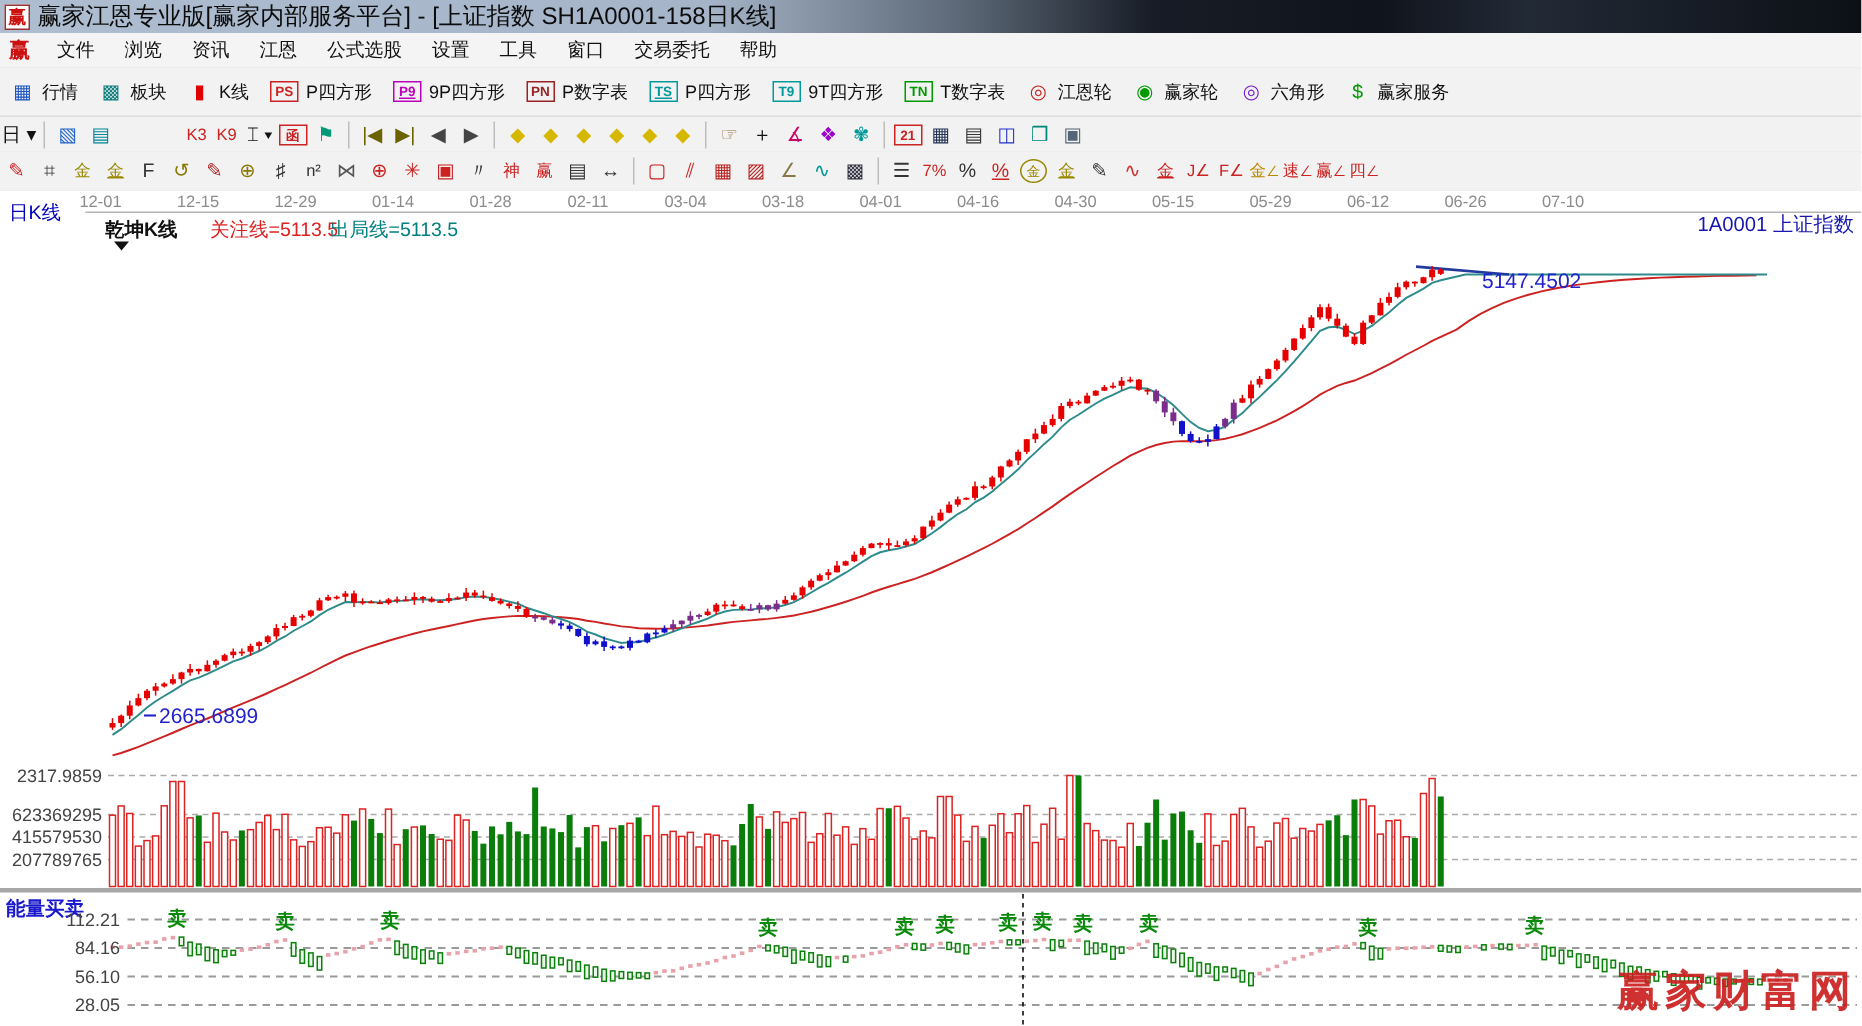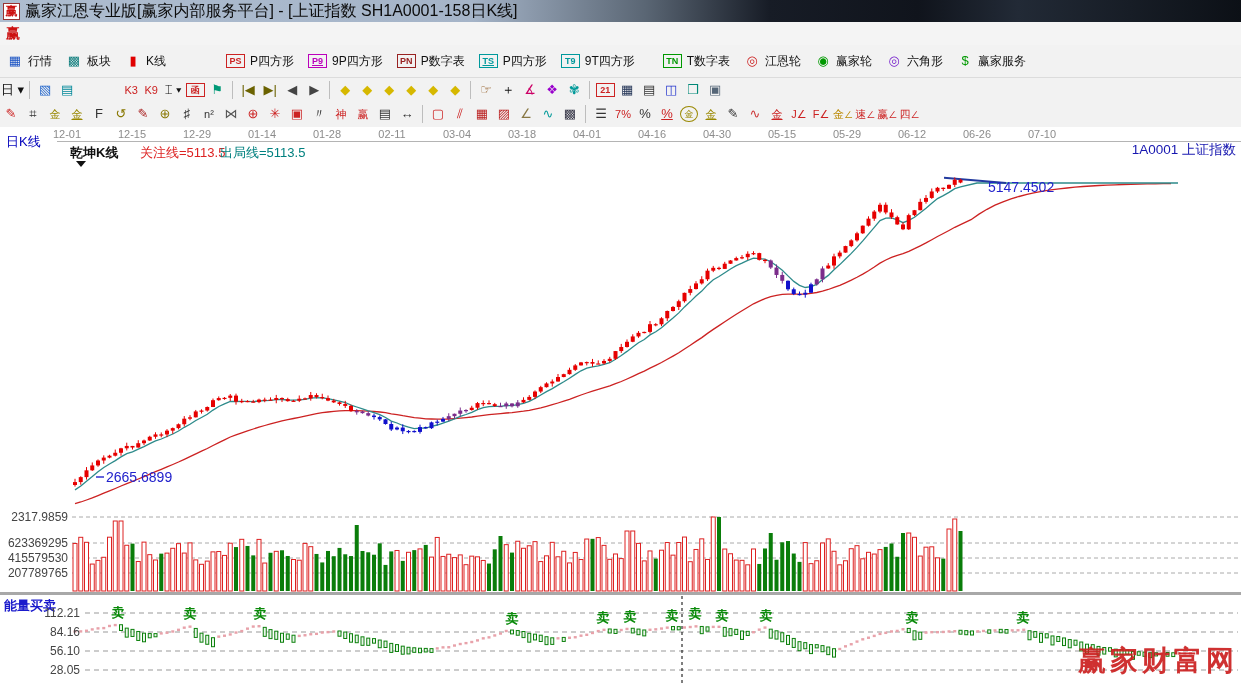--- a/index.html
+++ b/index.html
@@ -40,57 +40,69 @@
 </head>
 <body>
 
 <div class="titlebar">
   <span class="logo">赢</span>
   <span class="title-text">赢家江恩专业版[赢家内部服务平台] - [上证指数  SH1A0001-158日K线]</span>
 </div>
 
 <div class="menubar">
   <span class="logo">赢</span>
+  <span id="menu-items" style="display:flex;">
+      <span class="menu-item">文件</span>
+      <span class="menu-item">浏览</span>
+      <span class="menu-item">资讯</span>
+      <span class="menu-item">江恩</span>
+      <span class="menu-item">公式选股</span>
+      <span class="menu-item">设置</span>
+      <span class="menu-item">工具</span>
+      <span class="menu-item">窗口</span>
+      <span class="menu-item">交易委托</span>
+      <span class="menu-item">帮助</span>
+    </span>
 </div>
 
 <div class="tb tb1" id="tb1">
     <span class="tbtn">
       <span class="ic" style="color: rgb(26, 83, 196);">▦</span>
       <span>行情</span>
     </span>
     <span class="tbtn">
       <span class="ic" style="color: rgb(14, 125, 125);">▩</span>
       <span>板块</span>
     </span>
     <span class="tbtn">
       <span class="ic" style="color: rgb(224, 0, 0);">▮</span>
       <span>K线</span>
     </span>
     <span class="tbtn">
-      <span class="ic boxed" style="color: rgb(204, 34, 34); margin-left: 46px;">PS</span>
+      <span class="ic boxed" style="color: rgb(204, 34, 34);">PS</span>
       <span>P四方形</span>
     </span>
     <span class="tbtn">
       <span class="ic boxed" style="color: rgb(187, 0, 187); text-decoration: underline;">P9</span>
       <span>9P四方形</span>
     </span>
     <span class="tbtn">
       <span class="ic boxed" style="color: rgb(153, 34, 34);">PN</span>
       <span>P数字表</span>
     </span>
     <span class="tbtn">
       <span class="ic boxed" style="color: rgb(0, 153, 156); text-decoration: underline;">TS</span>
       <span>P四方形</span>
     </span>
     <span class="tbtn">
       <span class="ic boxed" style="color: rgb(0, 153, 156);">T9</span>
       <span>9T四方形</span>
     </span>
     <span class="tbtn">
-      <span class="ic boxed" style="color: rgb(0, 153, 0); margin-left: 14px;">TN</span>
+      <span class="ic boxed" style="color: rgb(0, 153, 0);">TN</span>
       <span>T数字表</span>
     </span>
     <span class="tbtn">
       <span class="ic" style="color: rgb(204, 34, 34);">◎</span>
       <span>江恩轮</span>
     </span>
     <span class="tbtn">
       <span class="ic" style="color: rgb(0, 153, 0);">◉</span>
       <span>赢家轮</span>
     </span>

